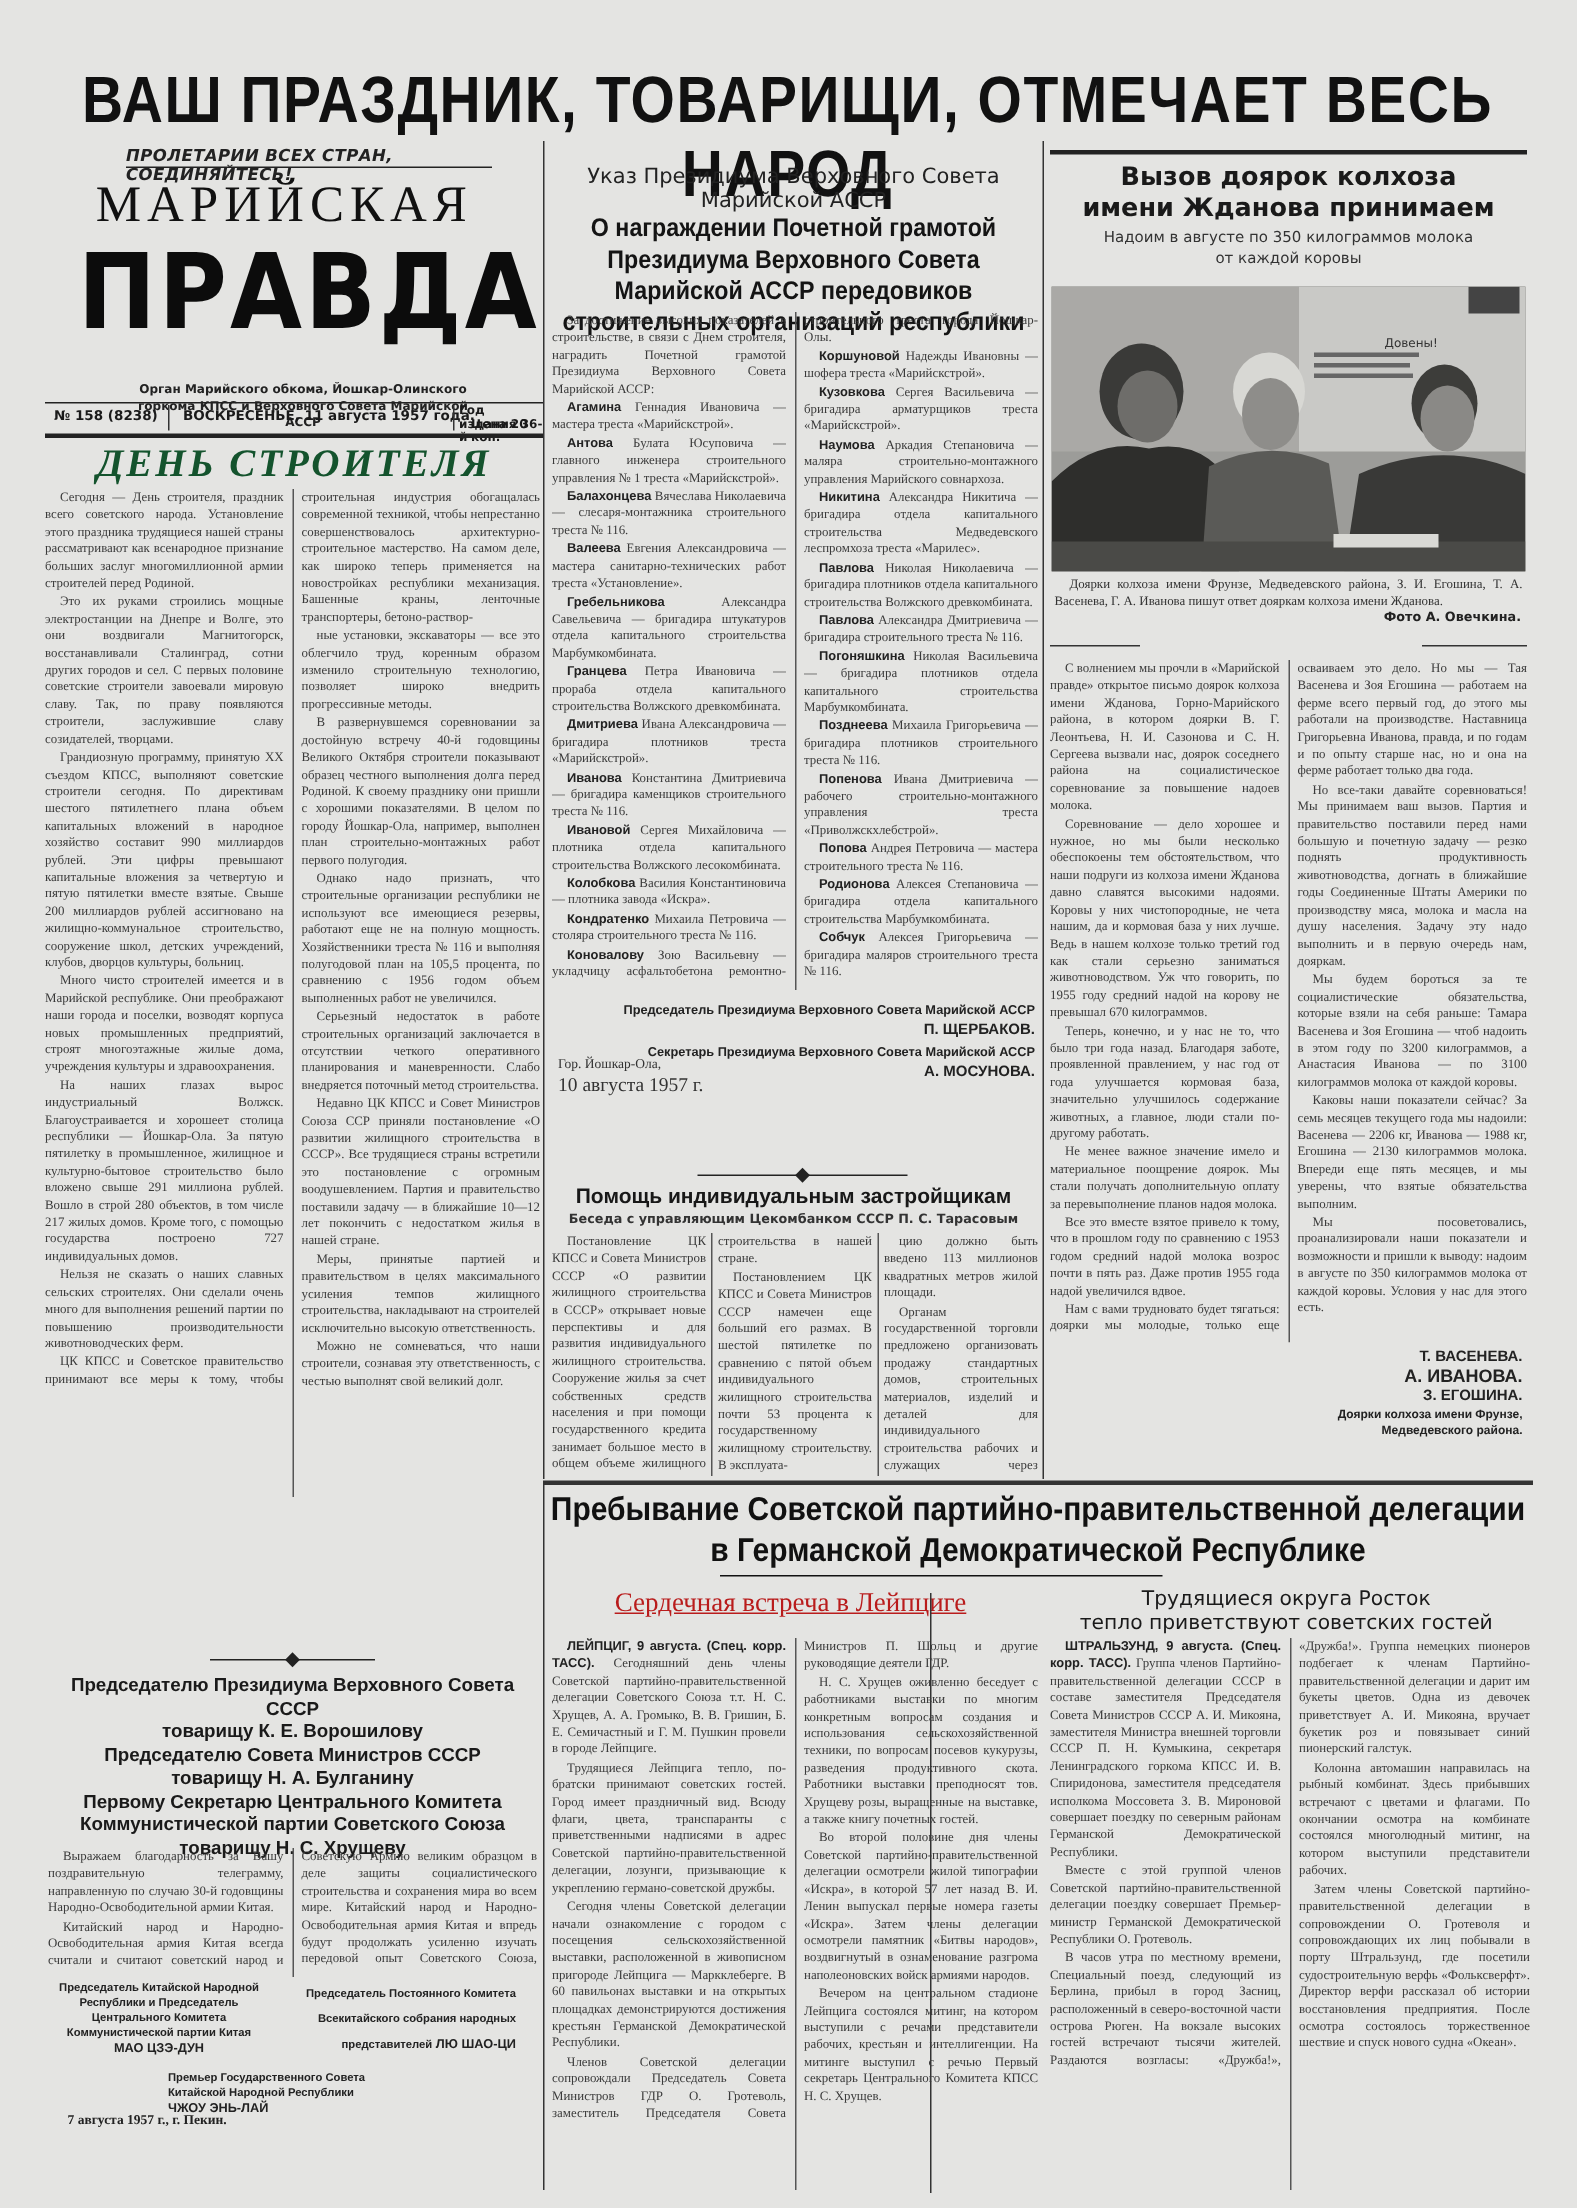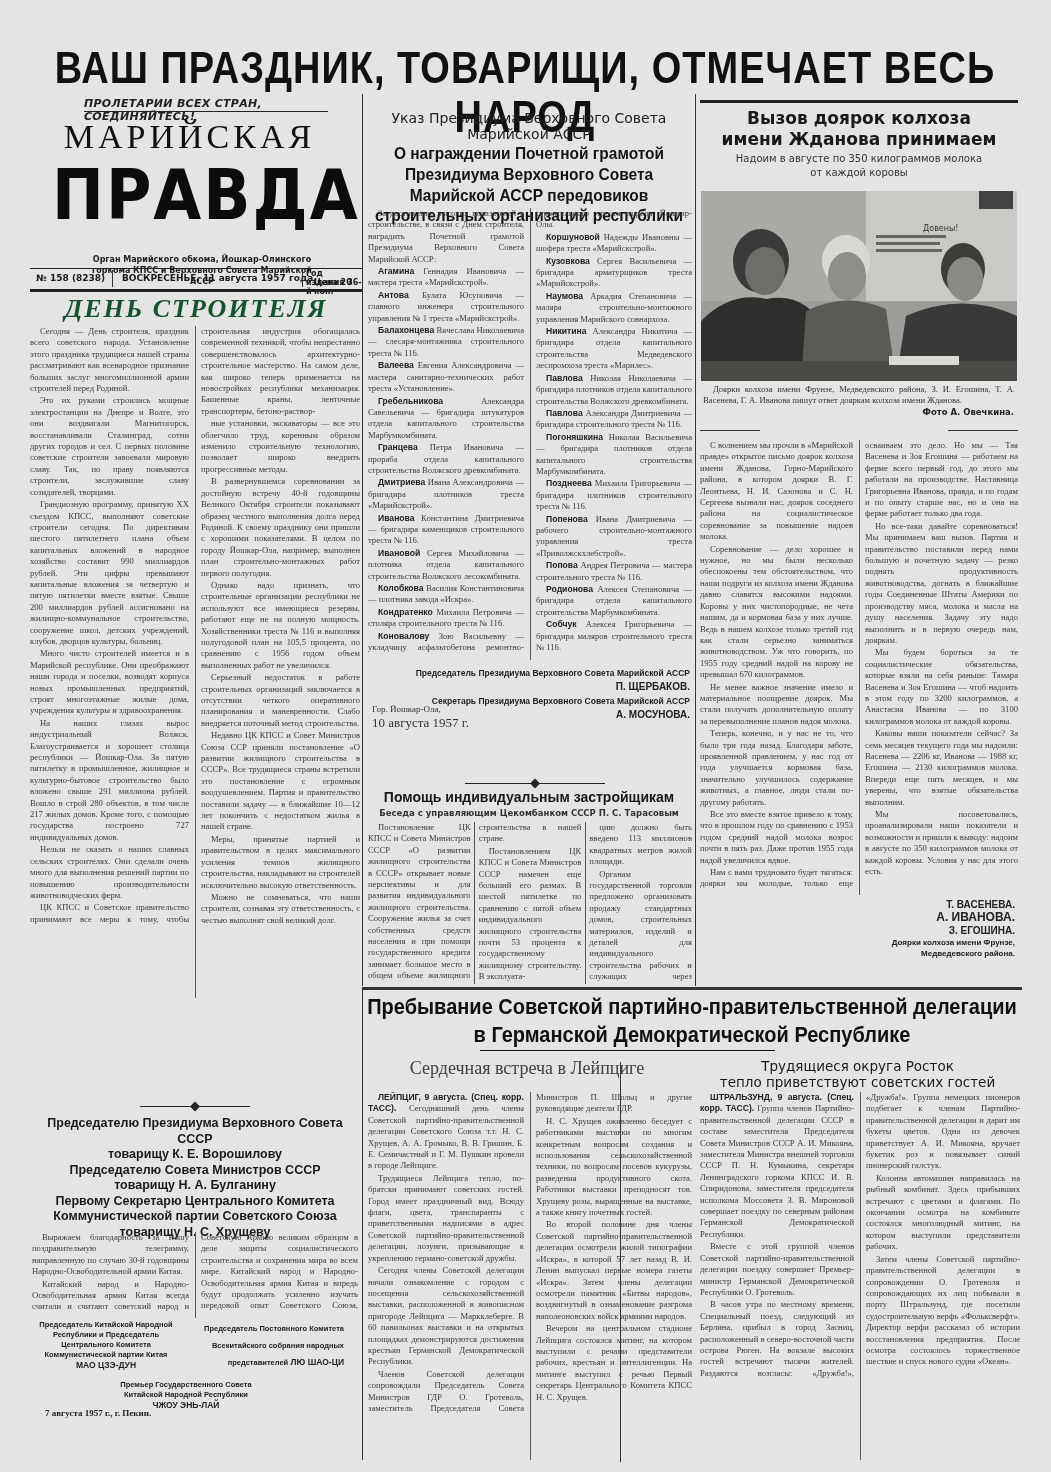--- a/index.html
+++ b/index.html
@@ -162,22 +162,22 @@
     <rect x="188" y="165" width="70" height="9" fill="#d9d9d5"></rect>
   </svg>
 </div>
 <div class="abs serif" style="left:703px; top:384px; width:312px; font-size:8.6px; line-height:10.5px; color:#333; text-indent:10px; text-align:justify;">Доярки колхоза имени Фрунзе, Медведевского района, З. И. Егошина, Т. А. Васенева, Г. А. Иванова пишут ответ дояркам колхоза имени Жданова.</div>
 <div class="abs sans bold" style="left:700px; top:407px; width:314px; text-align:right; font-size:8.5px; color:#222;">Фото А. Овечкина.</div>
 <div class="hline" style="left:700px; top:430px; width:60px;"></div>
 <div class="hline" style="left:948px; top:430px; width:70px;"></div>
 <div class="abs body-text cols2" style="left:700px; top:440px; width:318px; height:455px;">
   <p>С волнением мы прочли в «Марийской правде» открытое письмо доярок колхоза имени Жданова, Горно-Марийского района, в котором доярки В. Г. Леонтьева, Н. И. Сазонова и С. Н. Сергеева вызвали нас, доярок соседнего района на социалистическое соревнование за повышение надоев молока.</p>
   <p>Соревнование — дело хорошее и нужное, но мы были несколько обеспокоены тем обстоятельством, что наши подруги из колхоза имени Жданова давно славятся высокими надоями. Коровы у них чистопородные, не чета нашим, да и кормовая база у них лучше. Ведь в нашем колхозе только третий год как стали серьезно заниматься животноводством. Уж что говорить, по 1955 году средний надой на корову не превышал 670 килограммов.</p>
+  <p>Теперь, конечно, и у нас не то, что было три года назад. Благодаря заботе, проявленной правлением, у нас год от года улучшается кормовая база, значительно улучшилось содержание животных, а главное, люди стали по-другому работать.</p>
   <p>Не менее важное значение имело и материальное поощрение доярок. Мы стали получать дополнительную оплату за перевыполнение планов надоя молока.</p>
-  <p>Теперь, конечно, и у нас не то, что было три года назад. Благодаря заботе, проявленной правлением, у нас год от года улучшается кормовая база, значительно улучшилось содержание животных, а главное, люди стали по-другому работать.</p>
   <p>Все это вместе взятое привело к тому, что в прошлом году по сравнению с 1953 годом средний надой молока возрос почти в пять раз. Даже против 1955 года надой увеличился вдвое.</p>
   <p>Нам с вами трудновато будет тягаться: доярки мы молодые, только еще осваиваем это дело. Но мы — Тая Васенева и Зоя Егошина — работаем на ферме всего первый год, до этого мы работали на производстве. Наставница Григорьевна Иванова, правда, и по годам и по опыту старше нас, но и она на ферме работает только два года.</p>
   <p>Но все-таки давайте соревноваться! Мы принимаем ваш вызов. Партия и правительство поставили перед нами большую и почетную задачу — резко поднять продуктивность животноводства, догнать в ближайшие годы Соединенные Штаты Америки по производству мяса, молока и масла на душу населения. Задачу эту надо выполнить и в первую очередь нам, дояркам.</p>
   <p>Мы будем бороться за те социалистические обязательства, которые взяли на себя раньше: Тамара Васенева и Зоя Егошина — чтоб надоить в этом году по 3200 килограммов, а Анастасия Иванова — по 3100 килограммов молока от каждой коровы.</p>
   <p>Каковы наши показатели сейчас? За семь месяцев текущего года мы надоили: Васенева — 2206 кг, Иванова — 1988 кг, Егошина — 2130 килограммов молока. Впереди еще пять месяцев, и мы уверены, что взятые обязательства выполним.</p>
   <p>Мы посоветовались, проанализировали наши показатели и возможности и пришли к выводу: надоим в августе по 350 килограммов молока от каждой коровы. Условия у нас для этого есть.</p>
 
 </div>
 <div class="abs" style="left:860px; top:898px; width:155px; text-align:right;">
   <div class="sig" style="font-size:10px; line-height:13px;">Т. ВАСЕНЕВА.</div>
@@ -188,21 +188,21 @@
 </div>
 
 <div class="hline" style="left:362px; top:987px; width:660px; height:3px; background:#333;"></div>
 
 <div class="abs cond bold center" style="left:362px; top:996px; width:660px; font-size:20px; line-height:25px; color:#111; transform:scaleY(1.1);">
   <div>Пребывание Советской партийно-правительственной делегации</div>
   <div>в Германской Демократической Республике</div>
 </div>
 <div class="hline" style="left:480px; top:1050px; width:295px; background:#111;"></div>
 
-<div class="abs serif center" style="left:362px; top:1058px; width:330px; font-size:18px; color:#404040;">Сердечная встреча в Лейпциге</div>
+<div class="abs serif center" style="left:362px; top:1058px; width:330px; font-size:18px; color:#b91c1c;text-decoration:underline;">Сердечная встреча в Лейпциге</div>
 <div class="vline" style="left:620px; top:1062px; height:400px;"></div>
 <div class="abs sans center" style="left:695px; top:1058px; width:325px; font-size:13.5px; line-height:16px; color:#1a1a1a;">
   <div>Трудящиеся округа Росток</div>
   <div>тепло приветствуют советских гостей</div>
 </div>
 
 <div class="abs body-text cols2" style="left:368px; top:1092px; width:324px; height:368px;">
   <p><b class="cond">ЛЕЙПЦИГ, 9 августа. (Спец. корр. ТАСС).</b> <span>Сегодняшний день члены Советской партийно-правительственной делегации Советского Союза т.т. Н. С. Хрущев, А. А. Громыко, В. В. Гришин, Б. Е. Семичастный и Г. М. Пушкин провели в городе Лейпциге.</span></p>
   <p>Трудящиеся Лейпцига тепло, по-братски принимают советских гостей. Город имеет праздничный вид. Всюду флаги, цвета, транспаранты с приветственными надписями в адрес Советской партийно-правительственной делегации, лозунги, призывающие к укреплению германо-советской дружбы.</p>
   <p>Сегодня члены Советской делегации начали ознакомление с городом с посещения сельскохозяйственной выставки, расположенной в живописном пригороде Лейпцига — Маркклеберге. В 60 павильонах выставки и на открытых площадках демонстрируются достижения крестьян Германской Демократической Республики.</p>
@@ -239,19 +239,19 @@
     <div class="sig" style="font-size:7.5px; line-height:10px;">Республики и Председатель</div>
     <div class="sig" style="font-size:7.5px; line-height:10px;">Центрального Комитета</div>
     <div class="sig" style="font-size:7.5px; line-height:10px;">Коммунистической партии Китая</div>
     <div class="sig" style="font-size:8.5px; line-height:11px;">МАО ЦЗЭ-ДУН</div>
   </div>
   <div style="position:absolute; left:160px; top:0; width:152px; text-align:right;">
     <div class="sig" style="font-size:7.5px; line-height:17px;">Председатель Постоянного Комитета</div>
     <div class="sig" style="font-size:7.5px; line-height:17px;">Всекитайского собрания народных</div>
     <div style="font-size:7.5px; line-height:17px;"><span class="sig" style="font-size:7.5px;">представителей</span> <span class="sig" style="font-size:8.5px;">ЛЮ ШАО-ЦИ</span></div>
   </div>
-  <div style="position:absolute; left:80px; top:60px; width:148px; text-align:center;">
+  <div style="position:absolute; left:80px; top:60px; width:148px; text-align:left;">
     <div class="sig" style="font-size:7.5px; line-height:10px;">Премьер Государственного Совета</div>
     <div class="sig" style="font-size:7.5px; line-height:10px;">Китайской Народной Республики</div>
     <div class="sig" style="font-size:8.5px; line-height:11px;">ЧЖОУ ЭНЬ-ЛАЙ</div>
   </div>
 </div>
 <div class="abs serif bold" style="left:45px; top:1408px; font-size:9px; color:#222;">7 августа 1957 г., г. Пекин.</div>
 
 </body></html>

